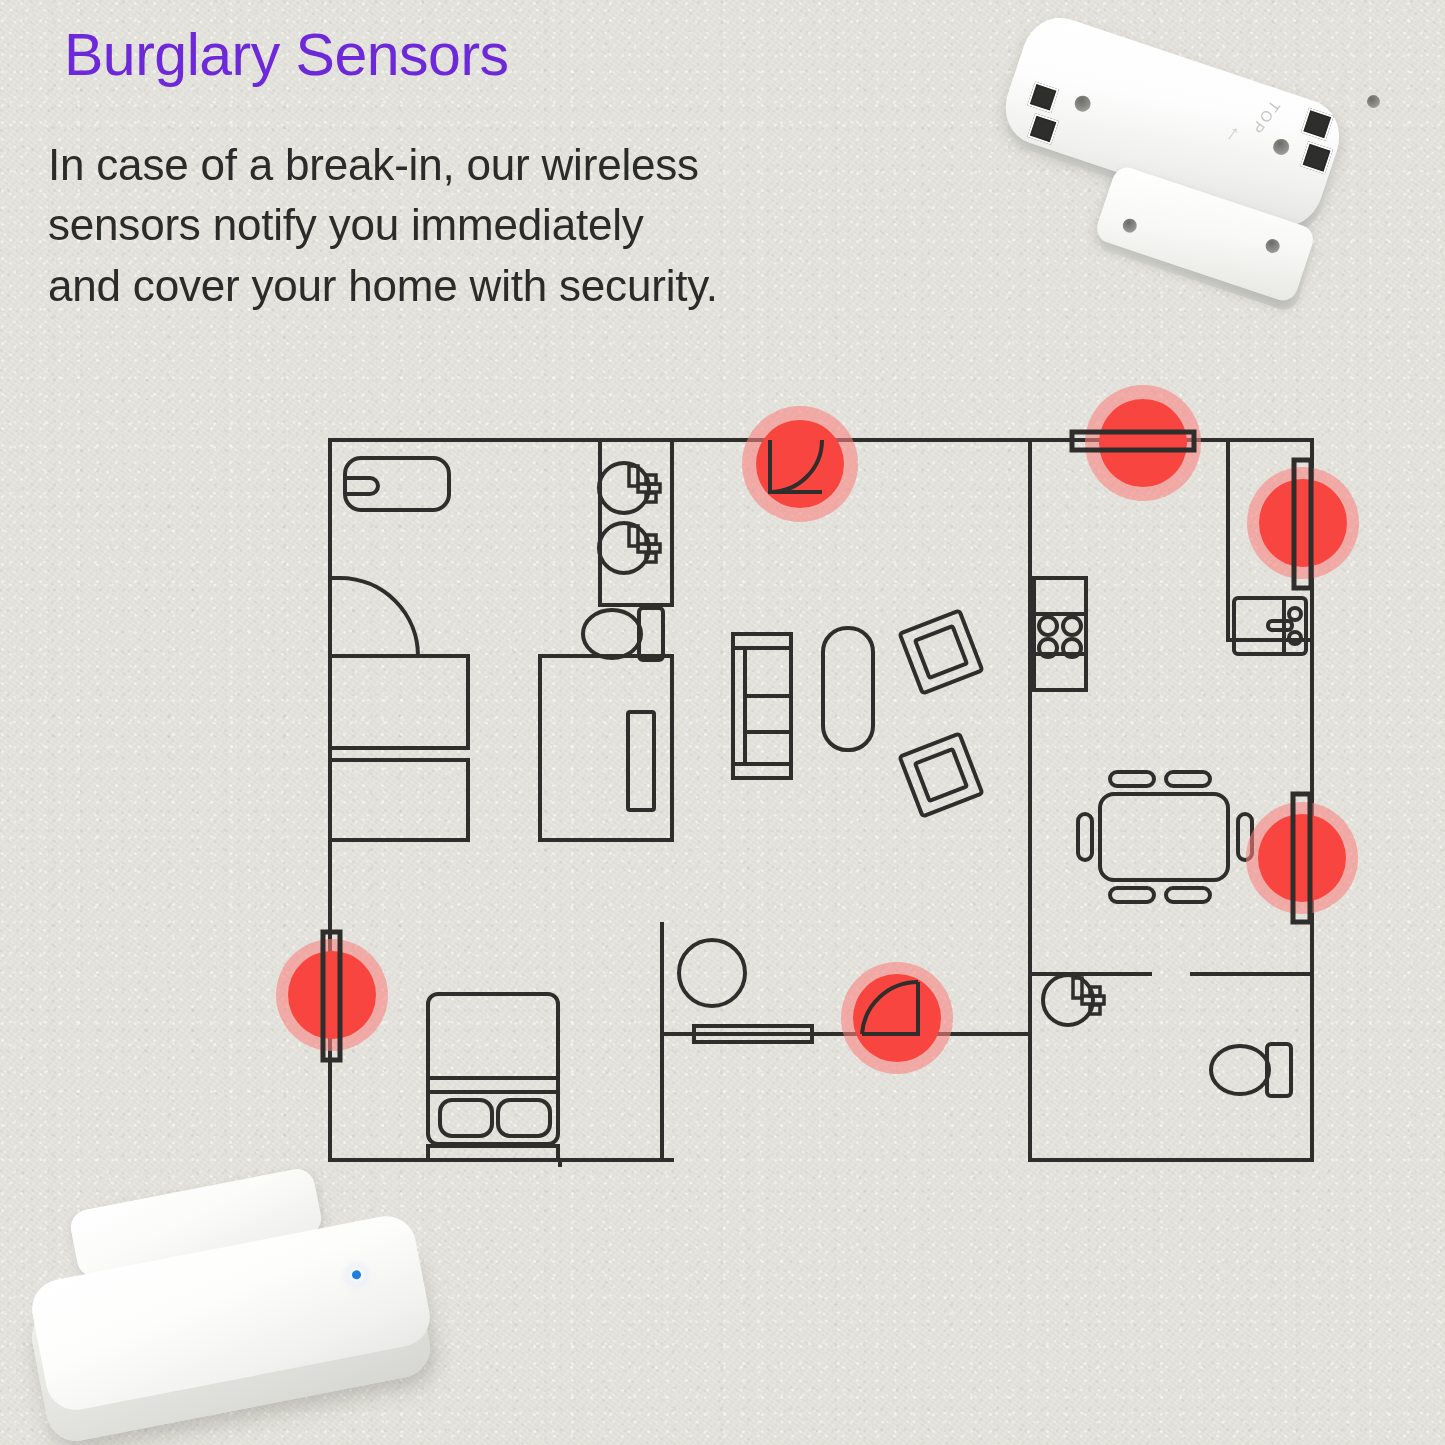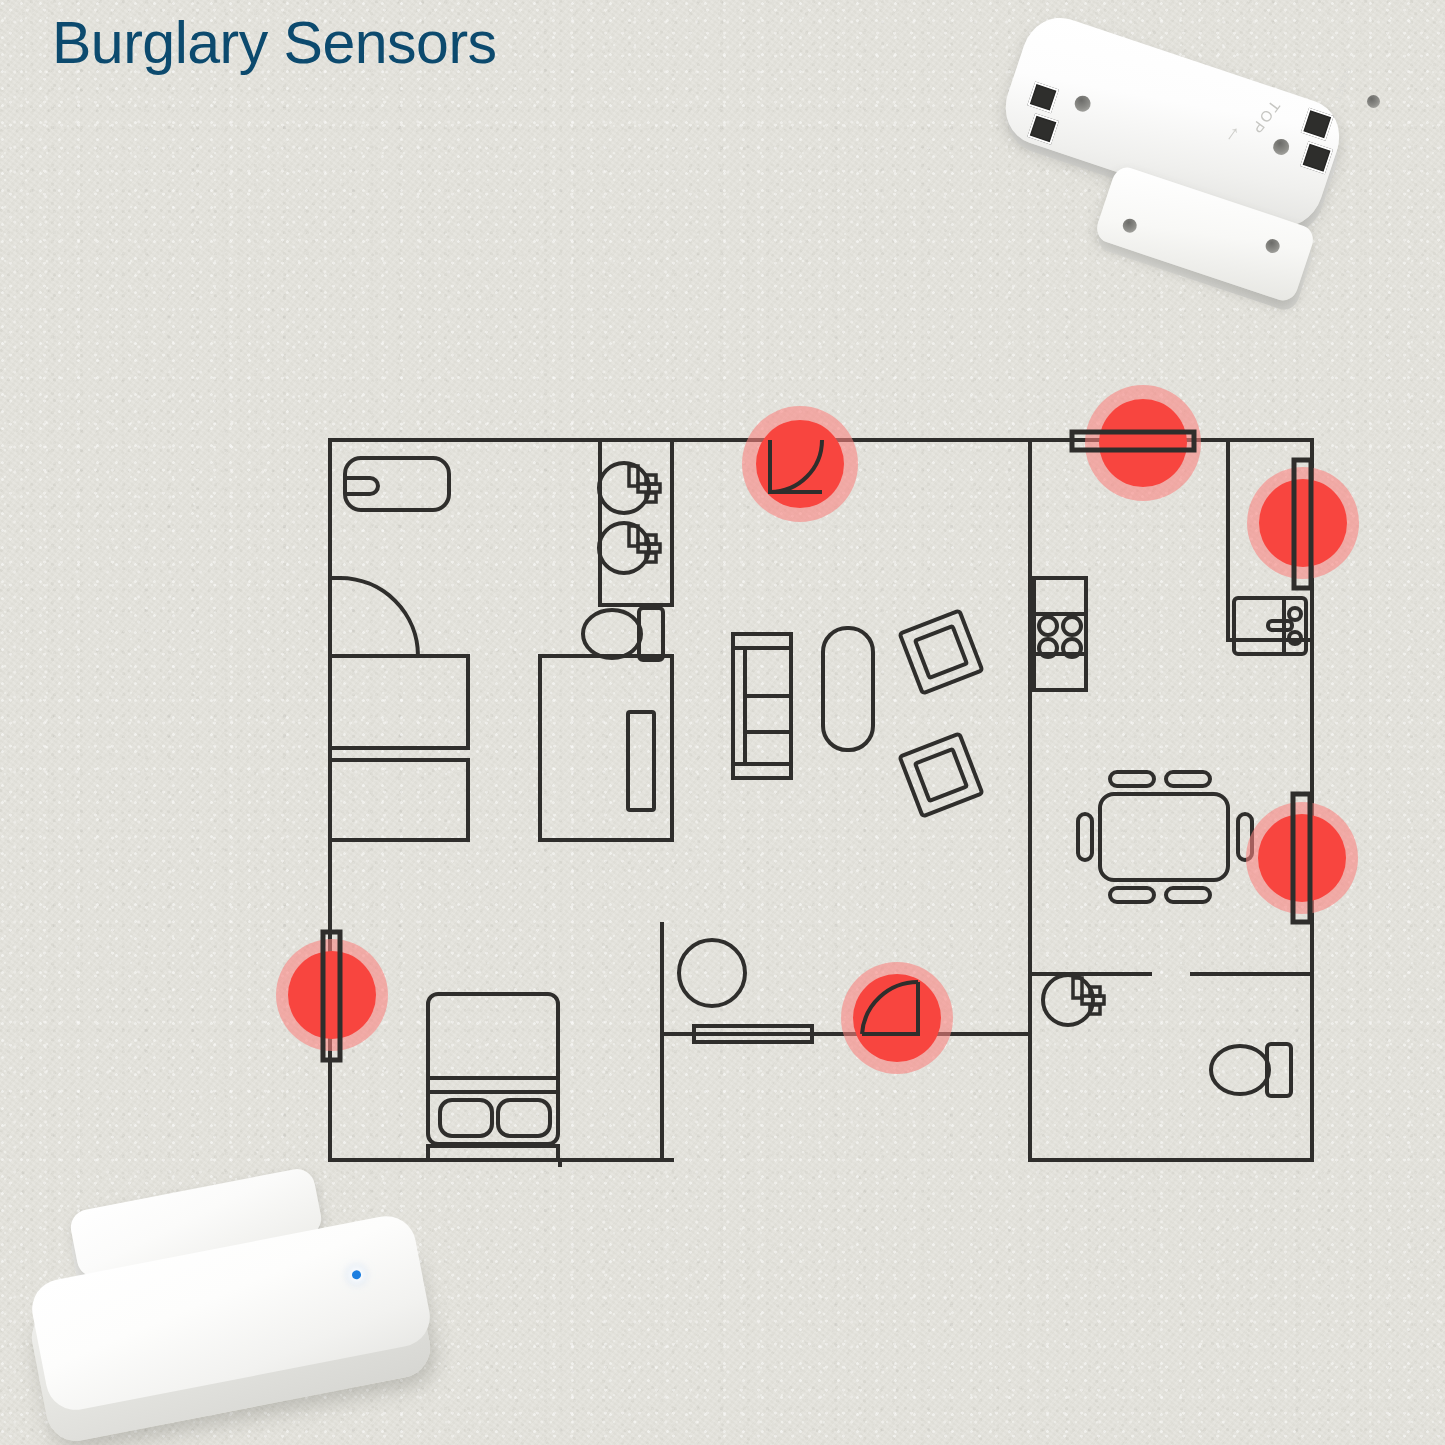--- a/index.html
+++ b/index.html
@@ -50,25 +50,25 @@
   #headline {
     position: absolute;
     left: 48px;
     top: 8px;
     z-index: 6;
     width: 880px;
   }
   #title {
     font-size: 59px;
     line-height: 1.06;
-    color: #0c4a6e;
+    color: #6d28d9;
     font-weight: 400;
     letter-spacing: -0.5px;
     font-stretch: condensed;
-    margin: 4px;
+    margin: 16px;
     white-space: nowrap;
   }
   #subtitle {
     margin: 0;
     margin-top: 48px;
     font-size: 44px;
     line-height: 1.38;
     color: #2b2b29;
     font-weight: 400;
     letter-spacing: -0.2px;
@@ -215,20 +215,25 @@
   }
 </style>
 </head>
 <body>
 
 <div id="texture"></div>
 <div id="texture2"></div>
 
 <div id="headline">
   <h1 id="title">Burglary Sensors</h1>
+  <p id="subtitle">
+    <span>In case of a break-in, our wireless</span>
+    <span>sensors notify you immediately</span>
+    <span>and cover your home with security.</span>
+  </p>
 </div>
 
 <svg id="plan" viewBox="0 0 1445 1445" xmlns="http://www.w3.org/2000/svg">
   <defs>
     <g id="sink-basin">
       <circle cx="0" cy="0" r="25" fill="none" stroke="#2f2e2c" stroke-width="4"></circle>
       <rect x="22" y="-13" width="10" height="9" fill="none" stroke="#2f2e2c" stroke-width="3.5"></rect>
       <rect x="22" y="5" width="10" height="9" fill="none" stroke="#2f2e2c" stroke-width="3.5"></rect>
       <rect x="14" y="-4" width="22" height="8" fill="none" stroke="#2f2e2c" stroke-width="3.5"></rect>
       <rect x="5" y="-22" width="9" height="20" fill="none" stroke="#2f2e2c" stroke-width="3.5"></rect>

